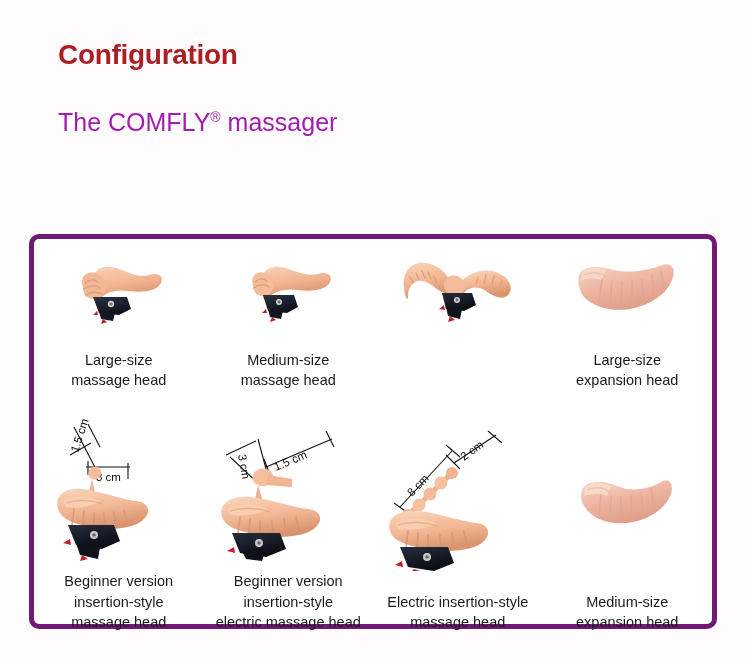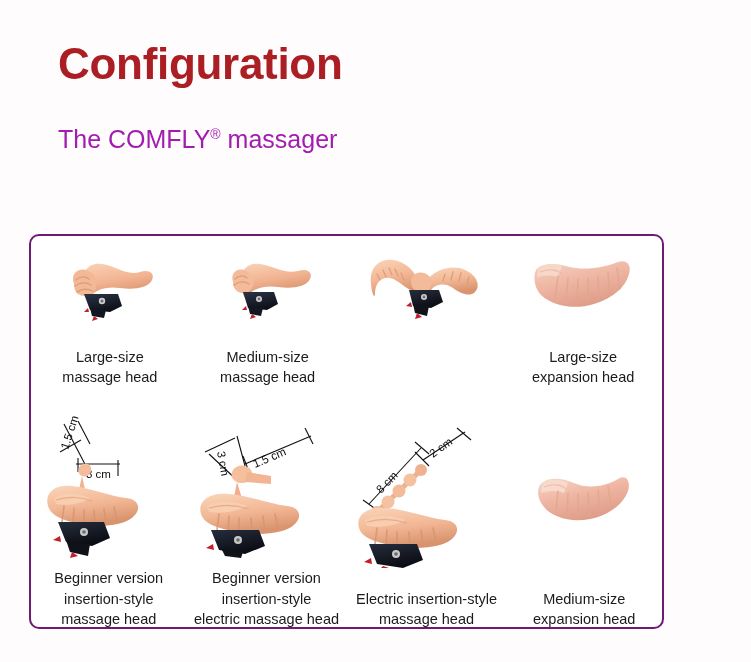--- a/index.html
+++ b/index.html
@@ -19,21 +19,21 @@
     position: absolute;
     inset: 0;
     background: #fefcfc;
   }
 
   
   .header {
     padding: 40px 0 0 58px;
   }
   .page-title {
-    font-size: 44px;
+    font-size: 28px;
     font-weight: bold;
     color: #ab1f24;
     letter-spacing: -0.3px;
     line-height: 1.1;
     margin: 0;
   }
   .page-subtitle {
     font-size: 25px;
     font-weight: normal;
     color: #a21caf;
@@ -44,23 +44,23 @@
     font-size: 14px;
     vertical-align: super;
     line-height: 0;
   }
 
   
   .card {
     position: absolute;
     left: 29px;
     top: 234px;
-    width: 635px;
+    width: 688px;
     height: 395px;
-    border: 2px solid #701a75;
+    border: 5px solid #701a75;
     border-radius: 10px;
     background: #ffffff;
     box-sizing: border-box;
   }
 
   .grid-row {
     display: flex;
     width: 100%;
   }
   .row-1 { height: 166px; }

